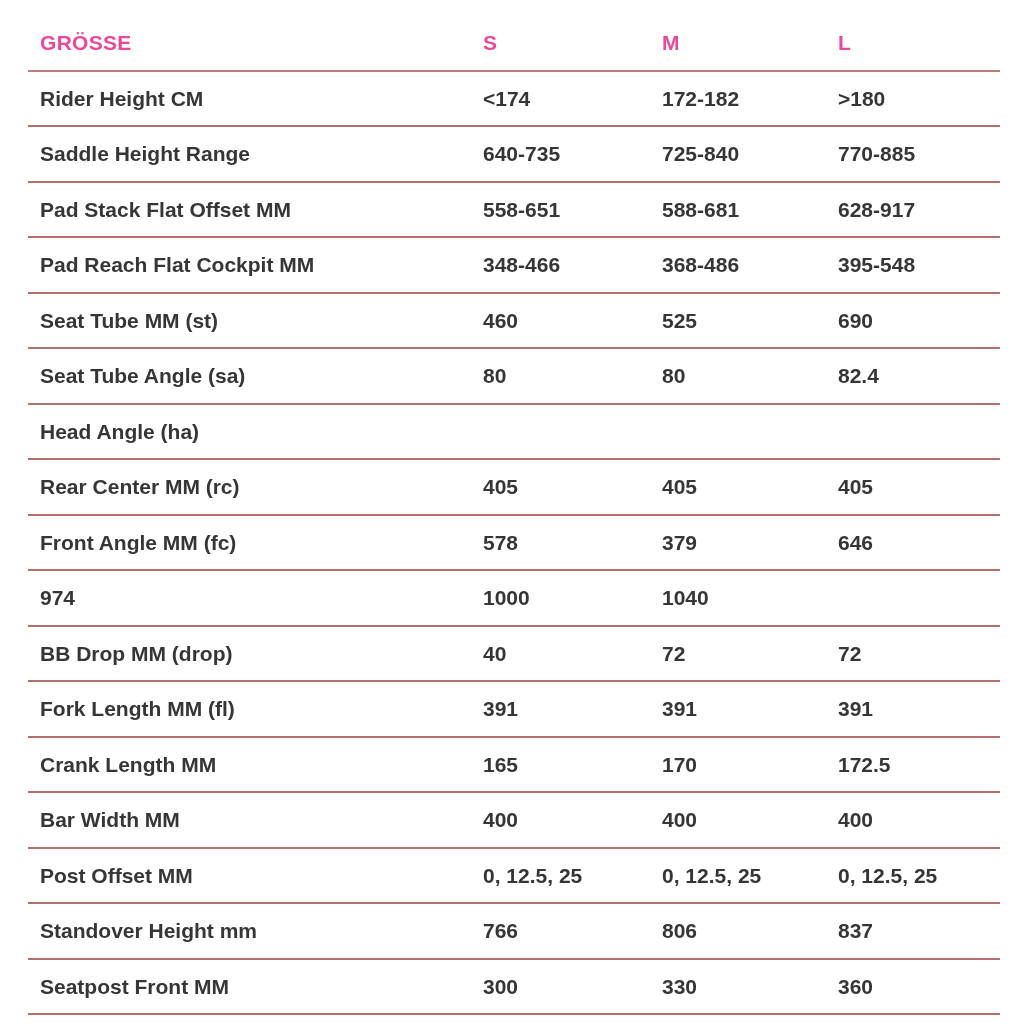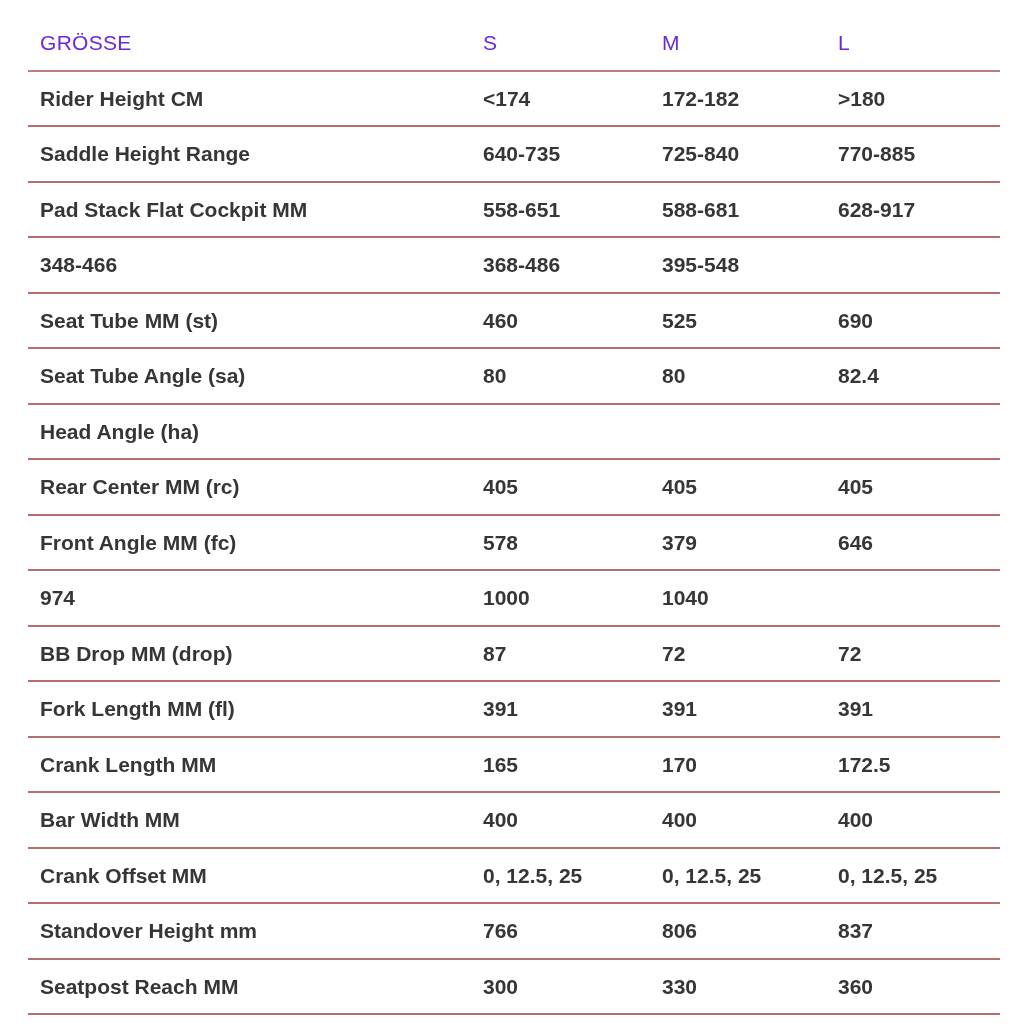--- a/index.html
+++ b/index.html
@@ -21,22 +21,22 @@
     grid-template-columns: 443px 179px 176px 1fr;
     align-items: center;
     height: 55.5px;
     padding-left: 12px;
     border-bottom: 2px solid #b36f6e;
     font-size: 21px;
     line-height: 1.2;
     font-weight: bold;
   }
   .header-row {
-    font-weight: normal;
-    color: #6d28d9;
+    font-weight: bold;
+    color: #ec4899;
     letter-spacing: 0.3px;
     border-bottom-color: #b97f7e;
   }
   .cell {
     white-space: nowrap;
     overflow: hidden;
   }
 </style>
 </head>
 <body>
@@ -57,27 +57,28 @@
   </div>
 
   <div class="row">
     <div class="cell">Saddle Height Range</div>
     <div class="cell">640-735</div>
     <div class="cell">725-840</div>
     <div class="cell">770-885</div>
   </div>
 
   <div class="row">
-    <div class="cell">Pad Stack Flat Cockpit MM</div>
+    <div class="cell">Pad Stack Flat Offset MM</div>
     <div class="cell">558-651</div>
     <div class="cell">588-681</div>
     <div class="cell">628-917</div>
   </div>
 
   <div class="row">
+    <div class="cell">Pad Reach Flat Cockpit MM</div>
     <div class="cell">348-466</div>
     <div class="cell">368-486</div>
     <div class="cell">395-548</div>
   </div>
 
   <div class="row">
     <div class="cell">Seat Tube MM (st)</div>
     <div class="cell">460</div>
     <div class="cell">525</div>
     <div class="cell">690</div>
@@ -112,21 +113,21 @@
   </div>
 
   <div class="row">
     <div class="cell">974</div>
     <div class="cell">1000</div>
     <div class="cell">1040</div>
   </div>
 
   <div class="row">
     <div class="cell">BB Drop MM (drop)</div>
-    <div class="cell">87</div>
+    <div class="cell">40</div>
     <div class="cell">72</div>
     <div class="cell">72</div>
   </div>
 
   <div class="row">
     <div class="cell">Fork Length MM (fl)</div>
     <div class="cell">391</div>
     <div class="cell">391</div>
     <div class="cell">391</div>
   </div>
@@ -139,33 +140,33 @@
   </div>
 
   <div class="row">
     <div class="cell">Bar Width MM</div>
     <div class="cell">400</div>
     <div class="cell">400</div>
     <div class="cell">400</div>
   </div>
 
   <div class="row">
-    <div class="cell">Crank Offset MM</div>
+    <div class="cell">Post Offset MM</div>
     <div class="cell">0, 12.5, 25</div>
     <div class="cell">0, 12.5, 25</div>
     <div class="cell">0, 12.5, 25</div>
   </div>
 
   <div class="row">
     <div class="cell">Standover Height mm</div>
     <div class="cell">766</div>
     <div class="cell">806</div>
     <div class="cell">837</div>
   </div>
 
   <div class="row">
-    <div class="cell">Seatpost Reach MM</div>
+    <div class="cell">Seatpost Front MM</div>
     <div class="cell">300</div>
     <div class="cell">330</div>
     <div class="cell">360</div>
   </div>
 </div>
 </div>
 
 </body></html>

